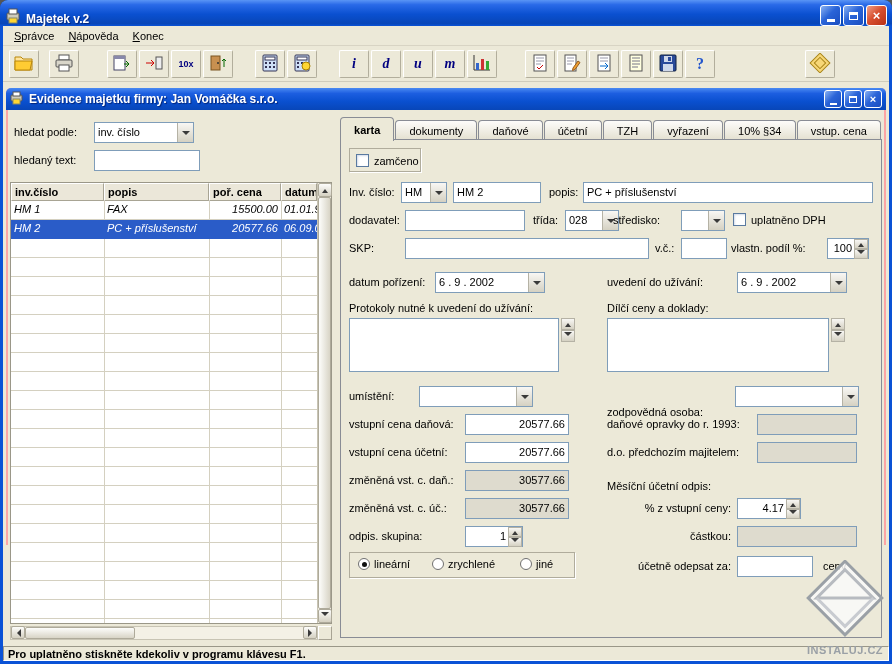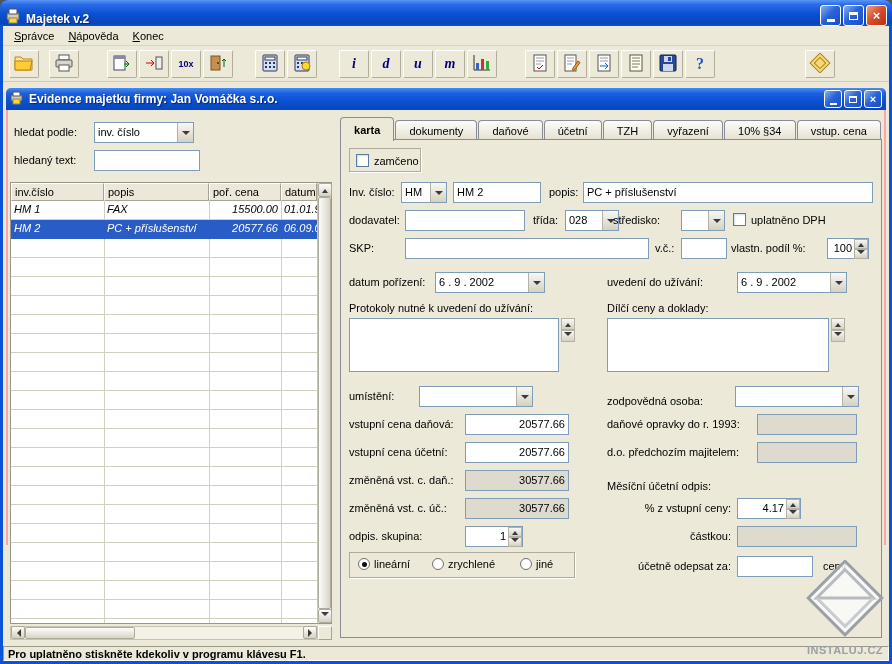--- a/index.html
+++ b/index.html
@@ -67,21 +67,21 @@
   .spin { position: absolute; height: 21px; border: 1px solid #7f9db9; background: #fff; }
   .spin-val { position: absolute; left: 3px; right: 16px; top: 3px; text-align: right; }
   .spin-btns { position: absolute; right: 0; top: 0; bottom: 0; width: 14px; display: flex; flex-direction: column; }
   .spin-b { flex: 1; background: linear-gradient(#f8f7f4,#d5d1c2); border: 1px solid #b5b2a5; display: flex; align-items: center; justify-content: center; }
   .mini-spin { position: absolute; width: 14px; height: 24px; display: flex; flex-direction: column; }
   .mini-spin .spin-b { flex: 1; }
 
   .cb { position: absolute; width: 13px; height: 13px; border: 1px solid #5a7aa0; background: #fff; box-shadow: inset 1px 1px 2px #d4dcea; }
 
   .table { position: absolute; left: 2px; top: 72px; width: 322px; height: 442px; border: 1px solid #9a9788; background: #fff; }
-  .th { position: absolute; top: 0; height: 18px; background: #ebe7d9; border: 1px solid; border-color: #fff #a8a494 #a8a494 #fff; padding: 2px 3px; overflow: hidden; white-space: nowrap; }
+  .th { position: absolute; top: 0; height: 18px; background: #ebe7d9; border: 1px solid; border-color: #fff #a8a494 #a8a494 #fff; padding: 2px 3px; overflow: hidden; white-space: nowrap; font-weight: bold; }
   .tbody { position: absolute; left: 0; top: 18px; width: 306px; bottom: 0;
     background-color: #fff;
     background-image: repeating-linear-gradient(to bottom, transparent 0 18px, #d4d0c0 18px 19px); }
   .vline { position: absolute; top: 0; bottom: 0; width: 1px; background: #d4d0c0; }
   .trow { position: absolute; left: 0; width: 100%; height: 19px; display: flex; font-style: italic; }
   .trow.sel { background: #2a5cc8; color: #fff; z-index: 2; }
   .td { padding: 2px 3px; overflow: hidden; white-space: nowrap; flex: none; }
   .c1 { width: 93px; } .c2 { width: 105px; } .c3 { width: 72px; text-align: right; } .c4 { width: 36px; }
 
   .vscroll { position: absolute; right: 0; top: 0; bottom: 0; width: 14px; background: #f4f1e6; border-left: 1px solid #c8c4b4; }
@@ -457,21 +457,21 @@
               </span>
             </span>
 
           <span class="lb" style="left:8px;top:250px">umístění:</span>
           <div class="combo" style="left:78px;top:246px;width:114px">
             <span class="combo-val"></span>
             <span class="combo-btn">
                 <i class="tri-dn"></i>
               </span>
           </div>
-          <span class="lb" style="left:266px;top:255px">zodpovědná osoba:</span>
+          <span class="lb" style="left:266px;top:266px">zodpovědná osoba:</span>
           <div class="combo" style="left:394px;top:246px;width:124px">
             <span class="combo-val"></span>
             <span class="combo-btn">
                 <i class="tri-dn"></i>
               </span>
           </div>
 
           <span class="lb" style="left:8px;top:278px">vstupní cena daňová:</span>
           <div class="fld num" style="left:124px;top:274px;width:104px">20577.66</div>
           <span class="lb" style="left:266px;top:278px">daňové opravky do r. 1993:</span>

